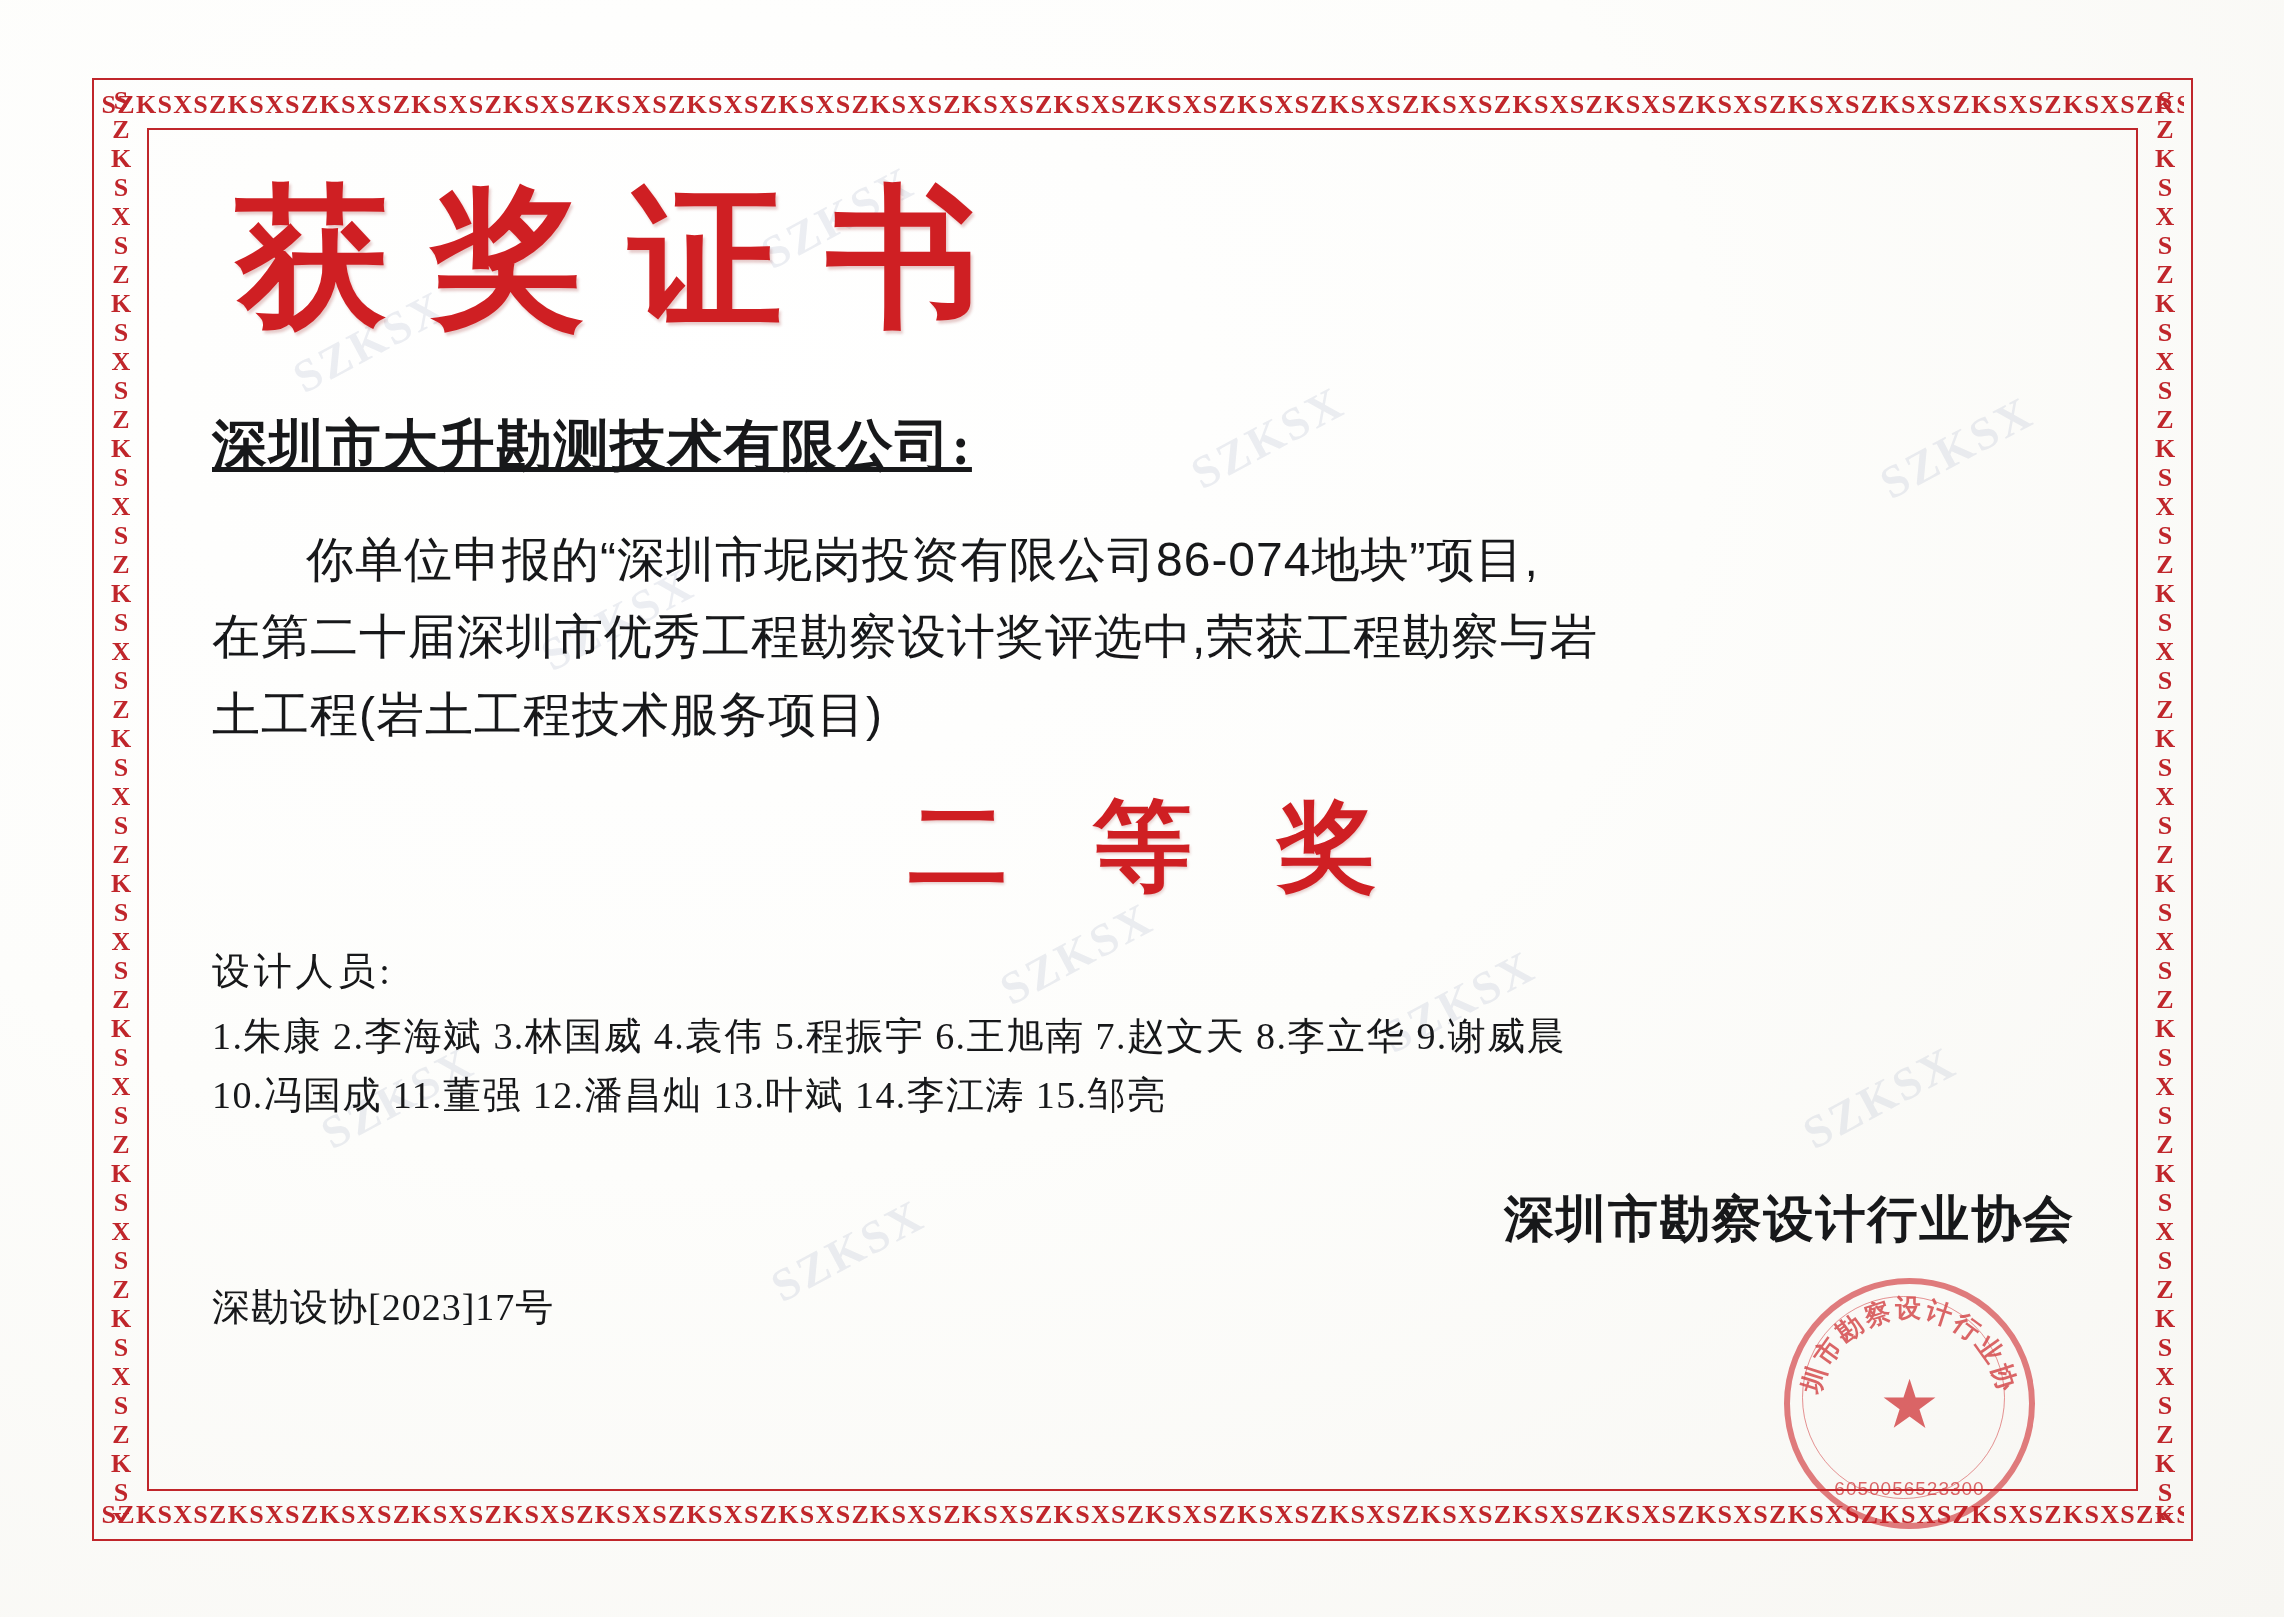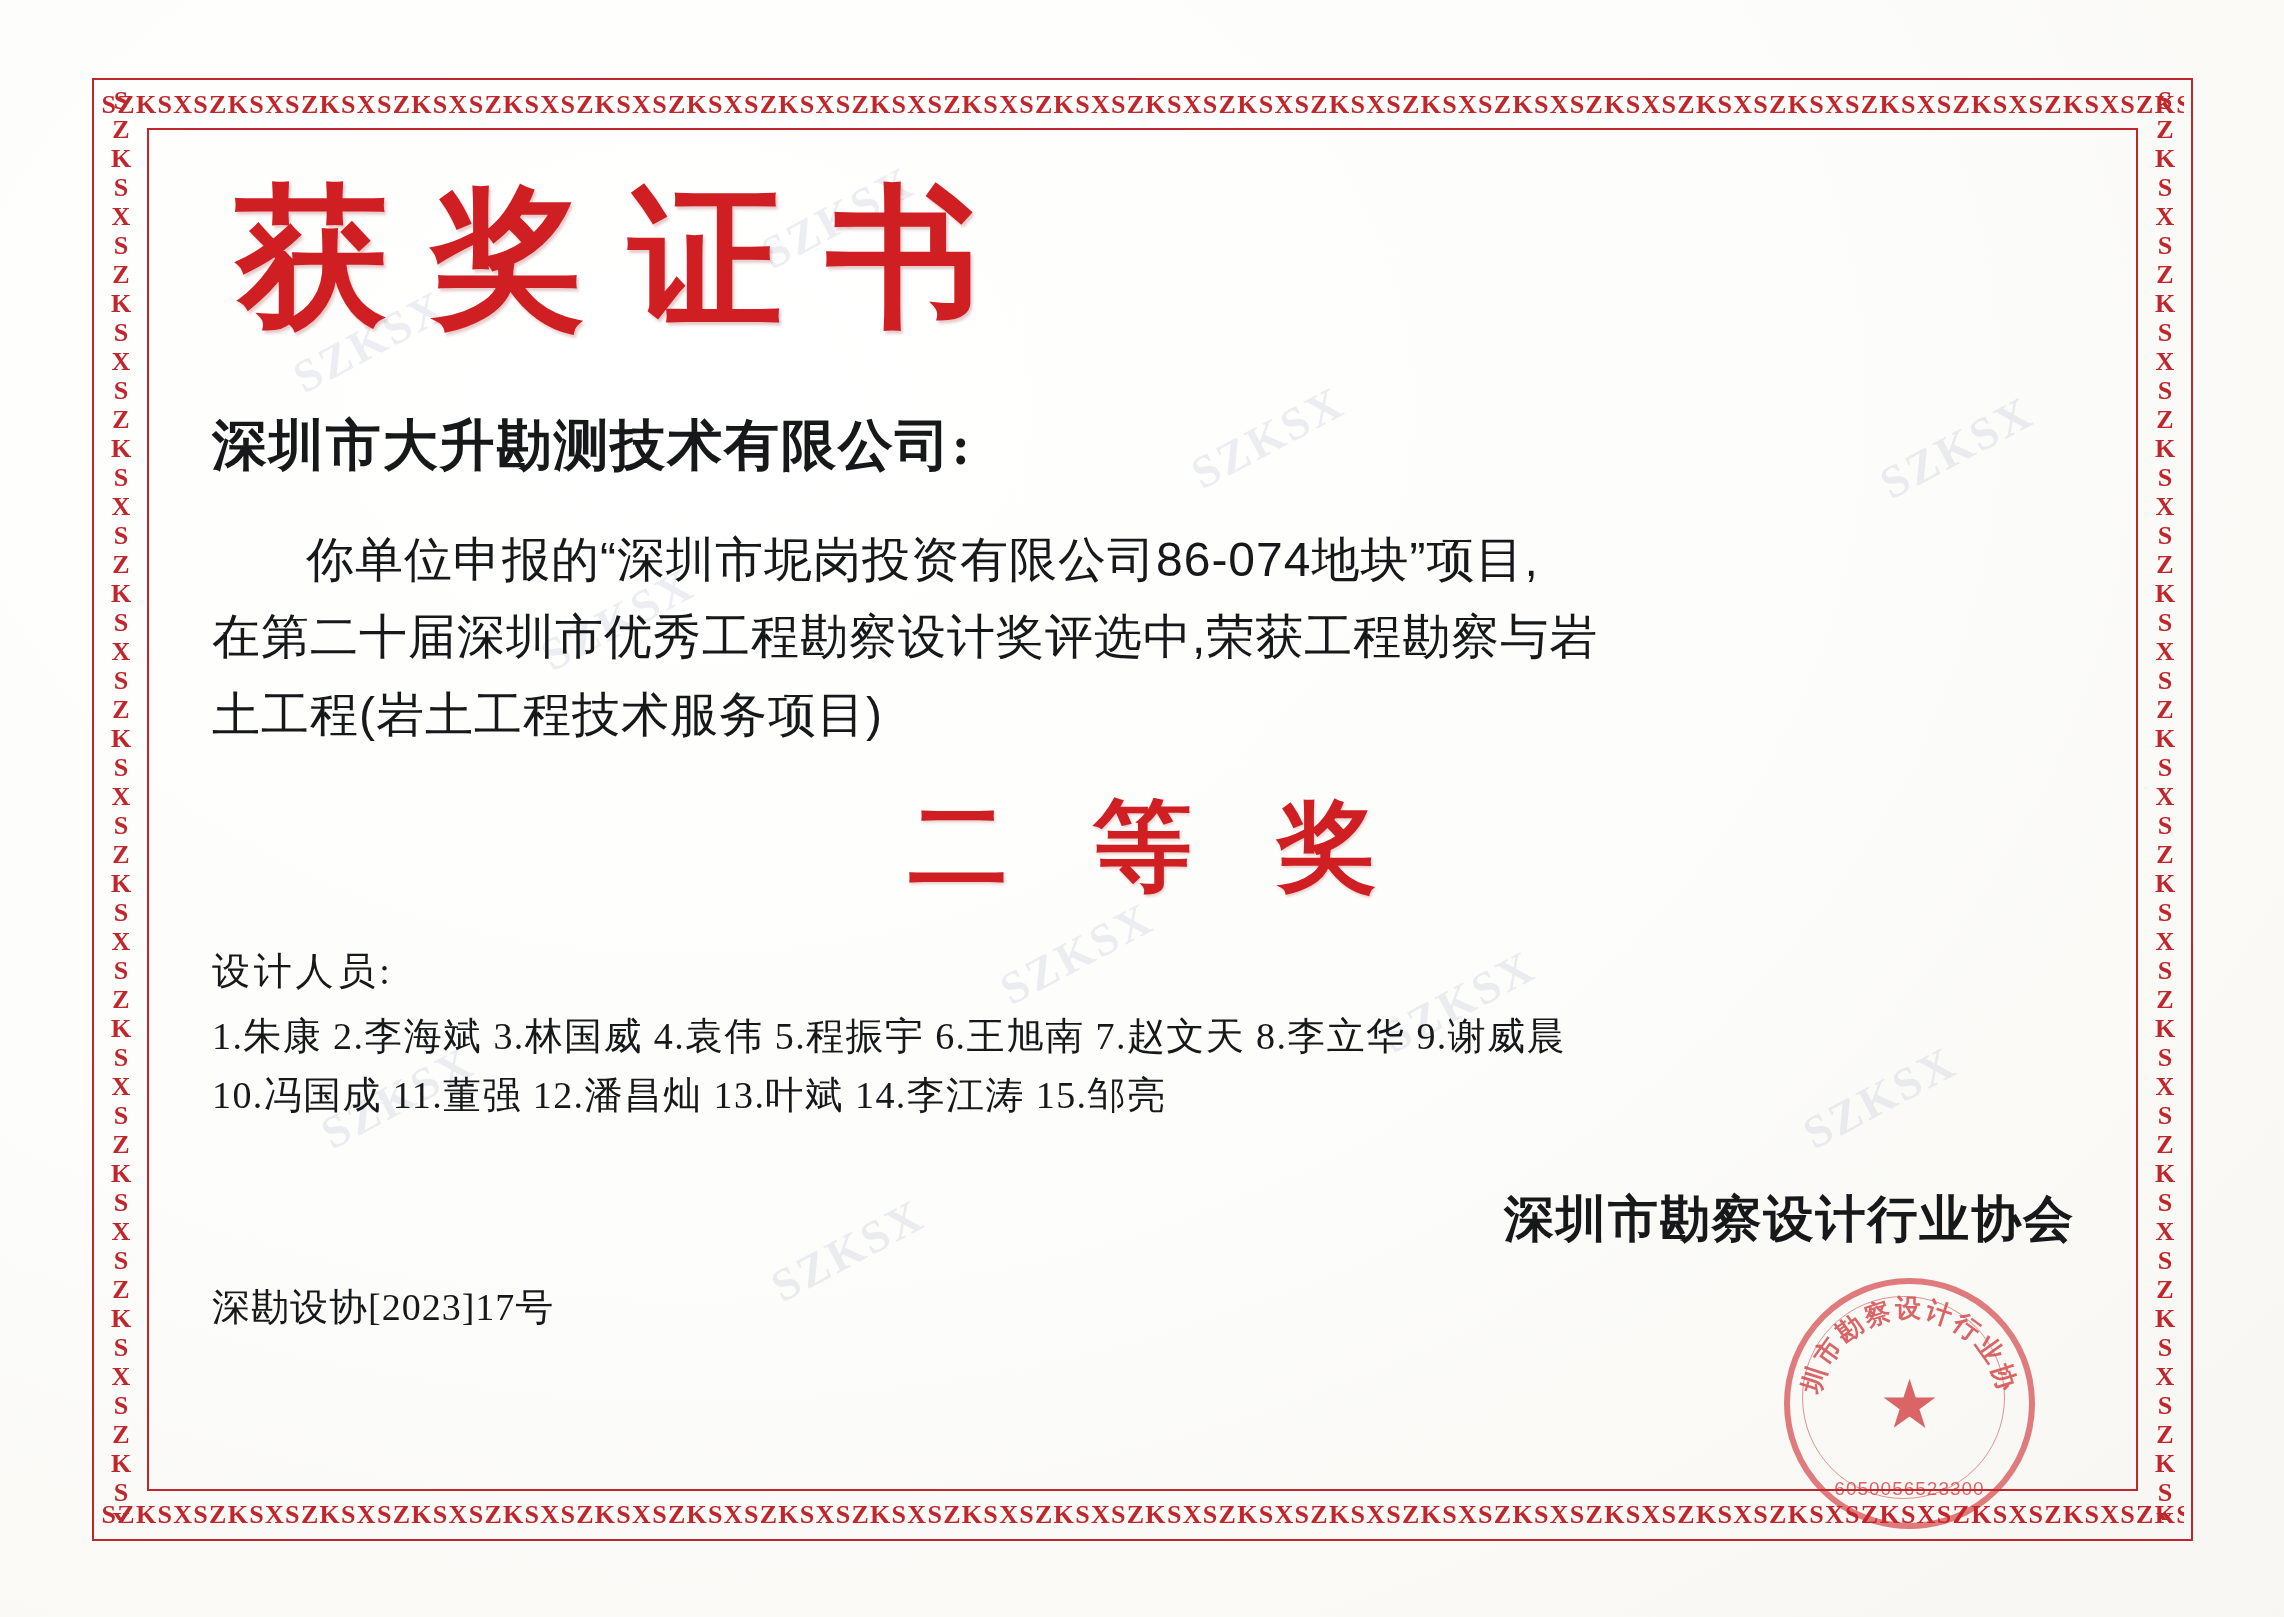--- a/index.html
+++ b/index.html
@@ -127,20 +127,21 @@
   }
 
   .recipient {
     margin-top: 69px;
     margin-left: 21px;
     font-size: 55px;
     font-weight: 700;
     color: #17181a;
     letter-spacing: 1.9px;
     font-family: "Liberation Serif", "DejaVu Serif", serif;
+    text-decoration: underline;
   }
 
   .body-text {
     margin-top: 38px;
     font-size: 48px;
     line-height: 1.62;
     color: #17181a;
     letter-spacing: 1px;
     text-align: justify;
     margin-left: 21px;

